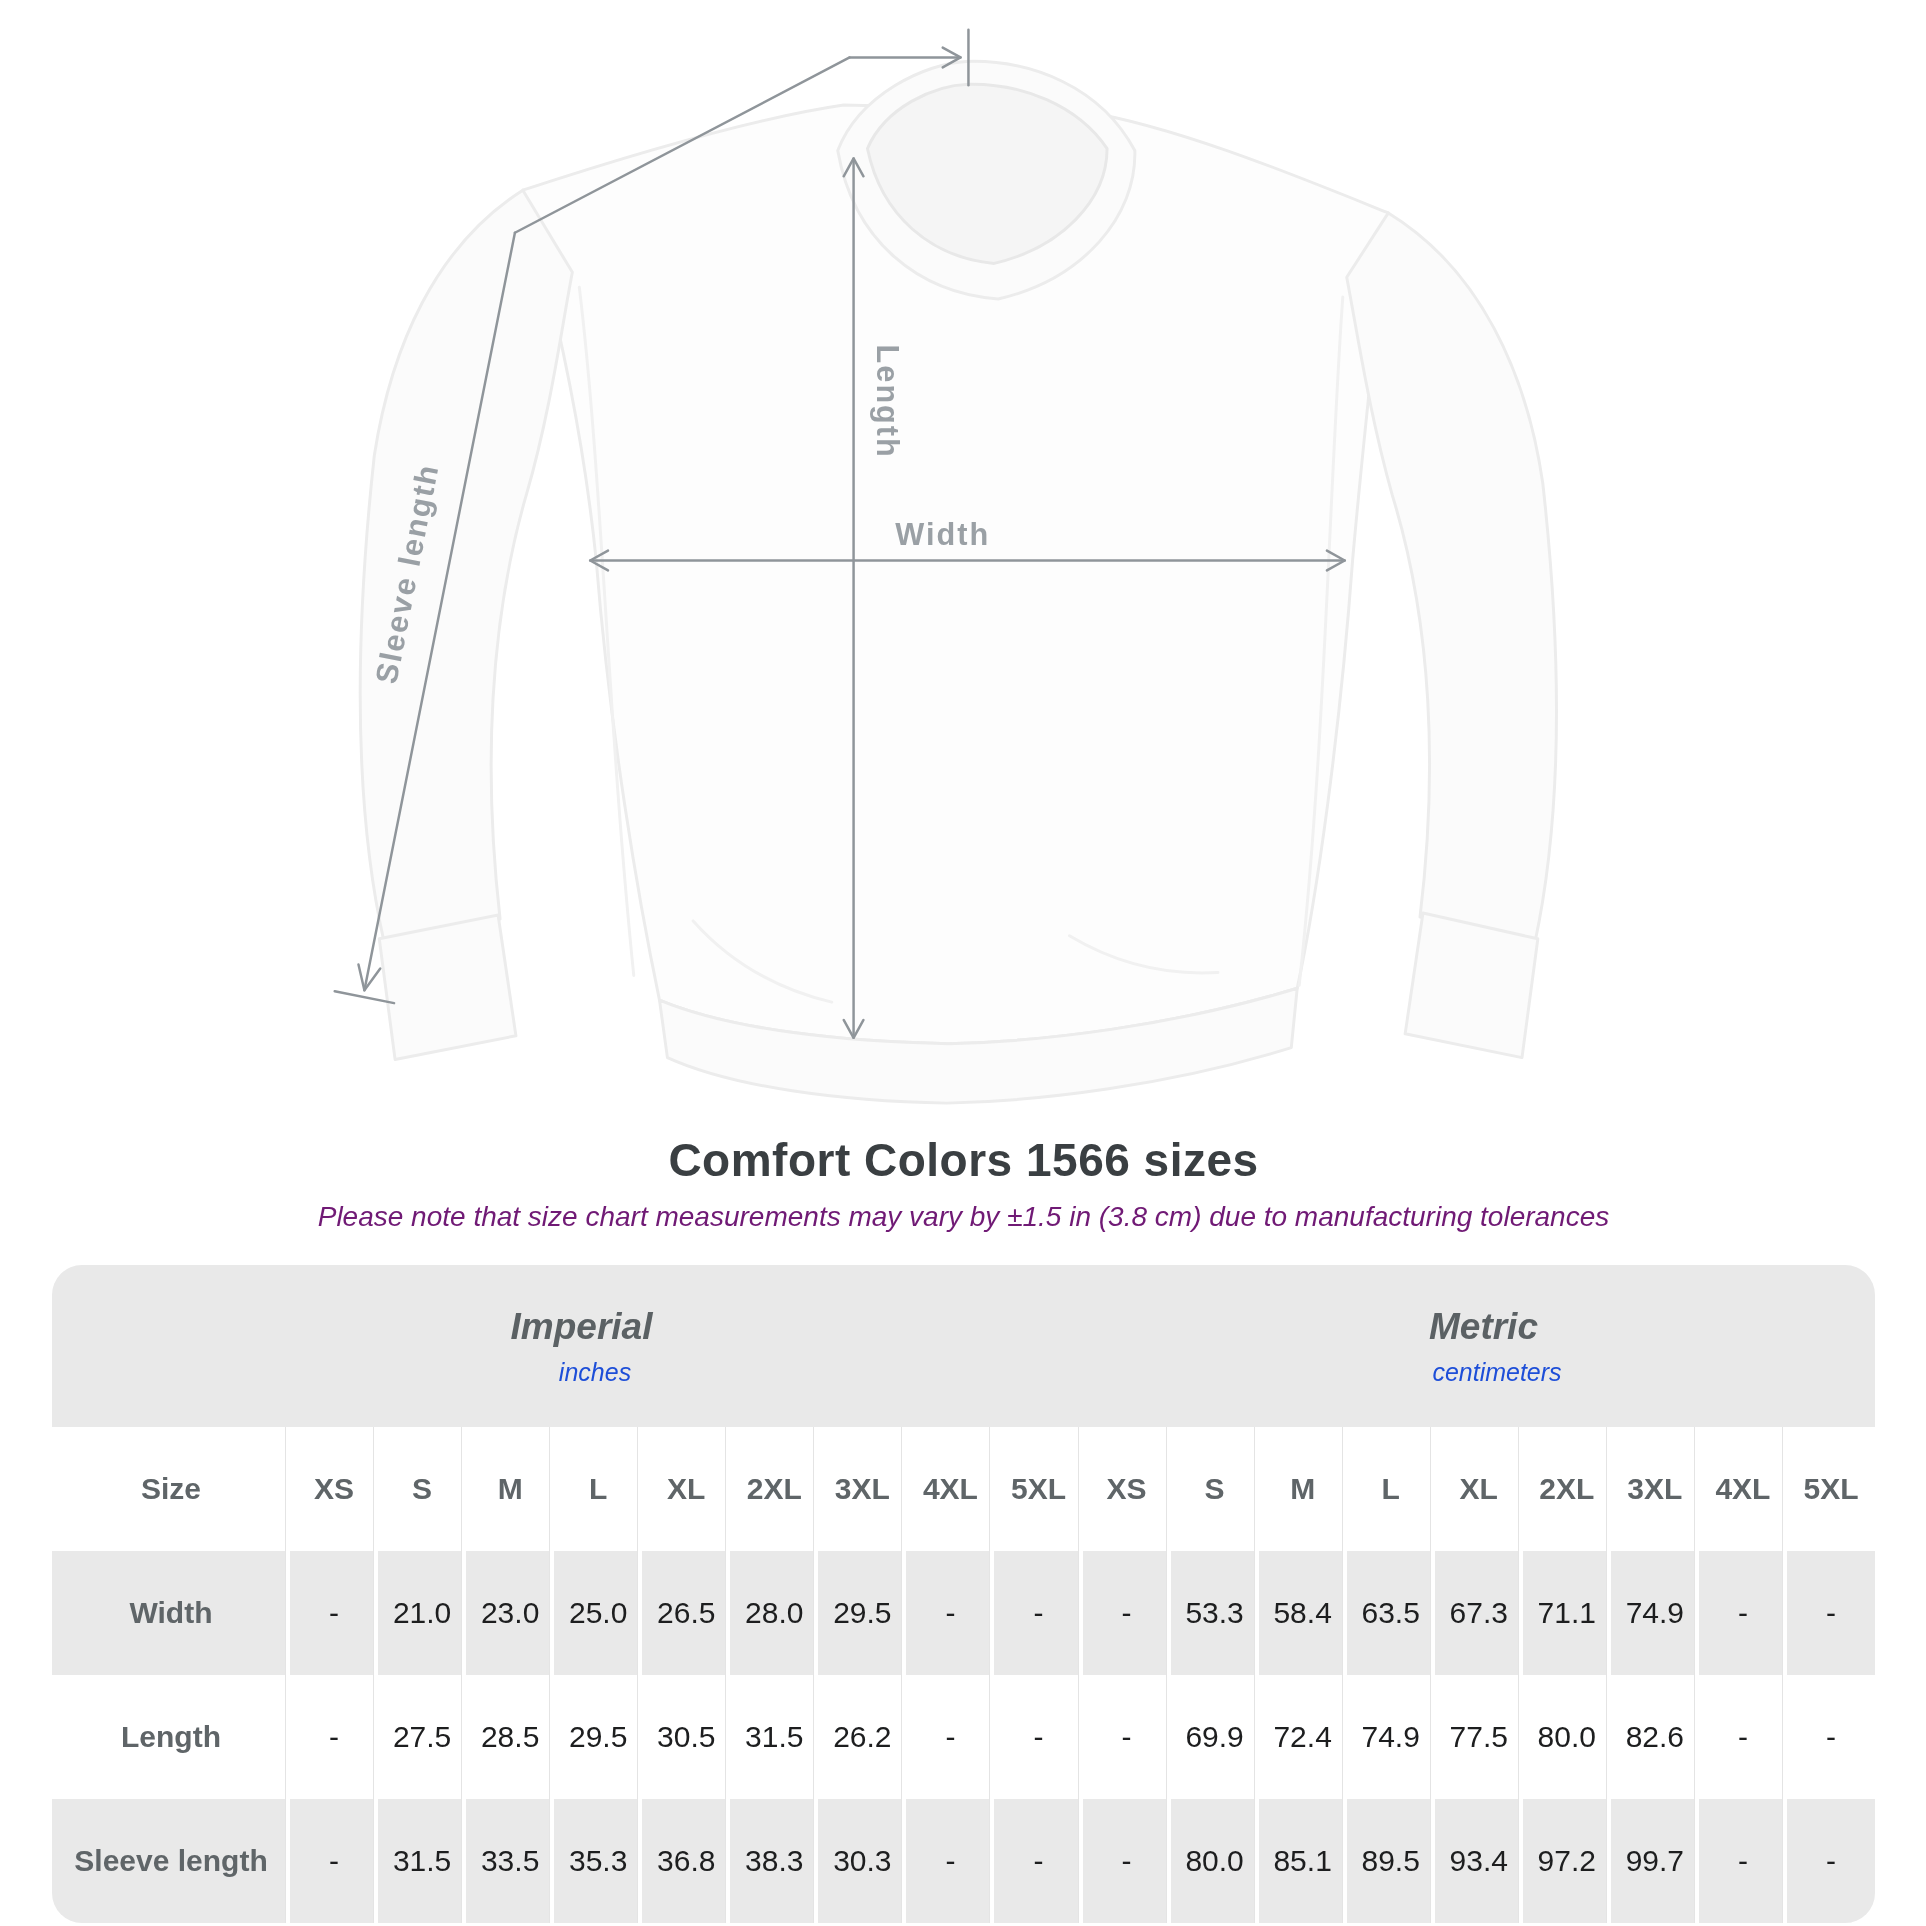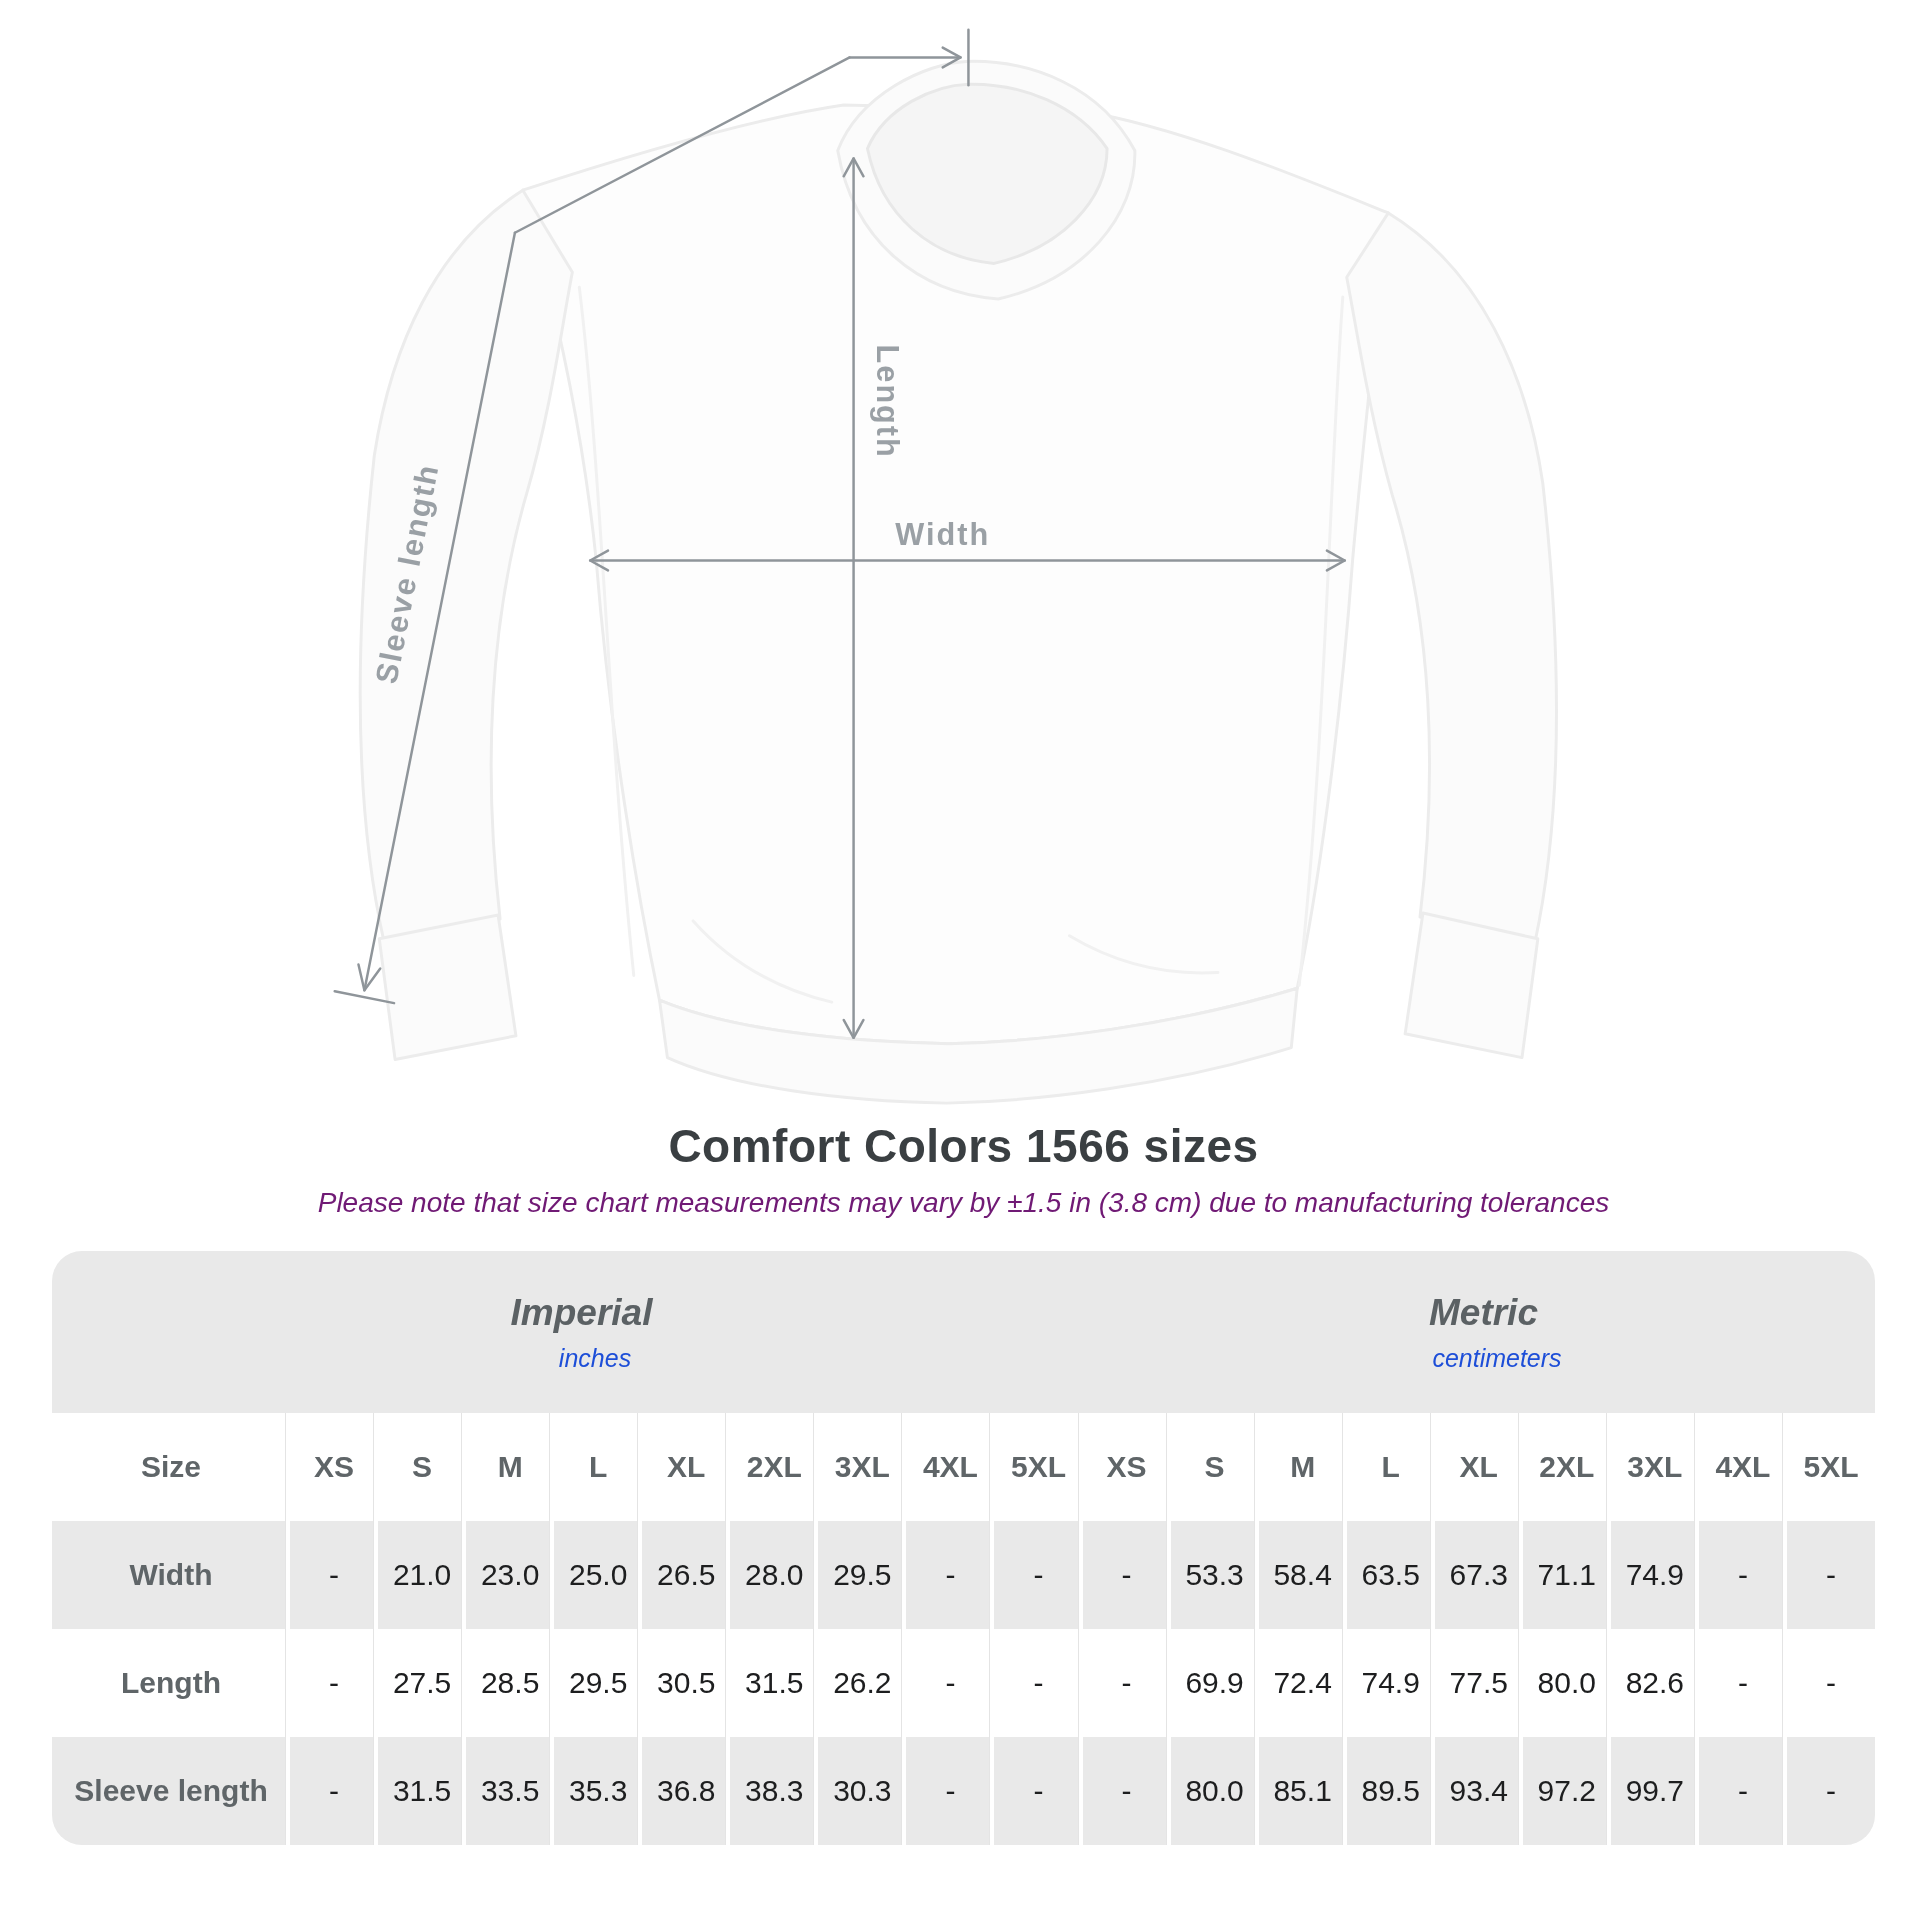--- a/index.html
+++ b/index.html
@@ -17,21 +17,21 @@
   .garment.part { fill: #fbfbfb; }
   .garment.inner { fill: #f5f5f5; stroke: #e8e8e8; }
   .seam { fill: none; stroke: #f1f1f1; stroke-width: 3; stroke-linecap: round; }
   .measure { fill: none; stroke: #8f959a; stroke-width: 2.5; stroke-linecap: round; stroke-linejoin: round; }
   .measure-label {
     fill: #9aa0a5; font-size: 31px; font-weight: bold; letter-spacing: 2px;
     font-family: "Liberation Sans", sans-serif;
   }
 
   
-  .title-block { text-align: center; }
+  .title-block { text-align: center; margin-top: 14px; }
   .chart-title {
     margin: 0; font-size: 46px; font-weight: bold; color: #3a3f42; letter-spacing: 0.5px;
   }
   .chart-subtitle {
     margin: 14px 0 0 0; font-size: 28px; font-style: italic; color: #701a75;
   }
 
   
   .size-table {
     margin: 32px 52px 0 52px;
@@ -45,21 +45,21 @@
   .units-band { background: #e9e9e9; height: 162px; padding-left: 19px; }
   .band-cell {
     display: flex; flex-direction: column; align-items: center; justify-content: center;
     row-gap: 10px;
   }
   .band-imperial { grid-column: 1 / 11; }
   .band-metric  { grid-column: 11 / 20; align-items: center; }
   .unit-name { font-size: 37px; font-weight: bold; font-style: italic; color: #5b6164; }
   .unit-sub  { font-size: 25px; font-style: italic; color: #1d4ed8; margin-left: 27px; }
 
-  .trow { height: 108px; }
+  .trow { height: 124px; }
   .cell {
     display: flex; align-items: center; justify-content: center;
     background: #ffffff;
     font-size: 30px; color: #1d1e1f;
     white-space: nowrap;
   }
   .trow.stripe .cell { background: #e9e9e9; }
   
   .cell + .cell { box-shadow: -4px 0 0 #ffffff, -5px 0 0 #e4e4e4; }
   .cell.headish, .cell.rowlabel { font-weight: bold; color: #5f6568; }

